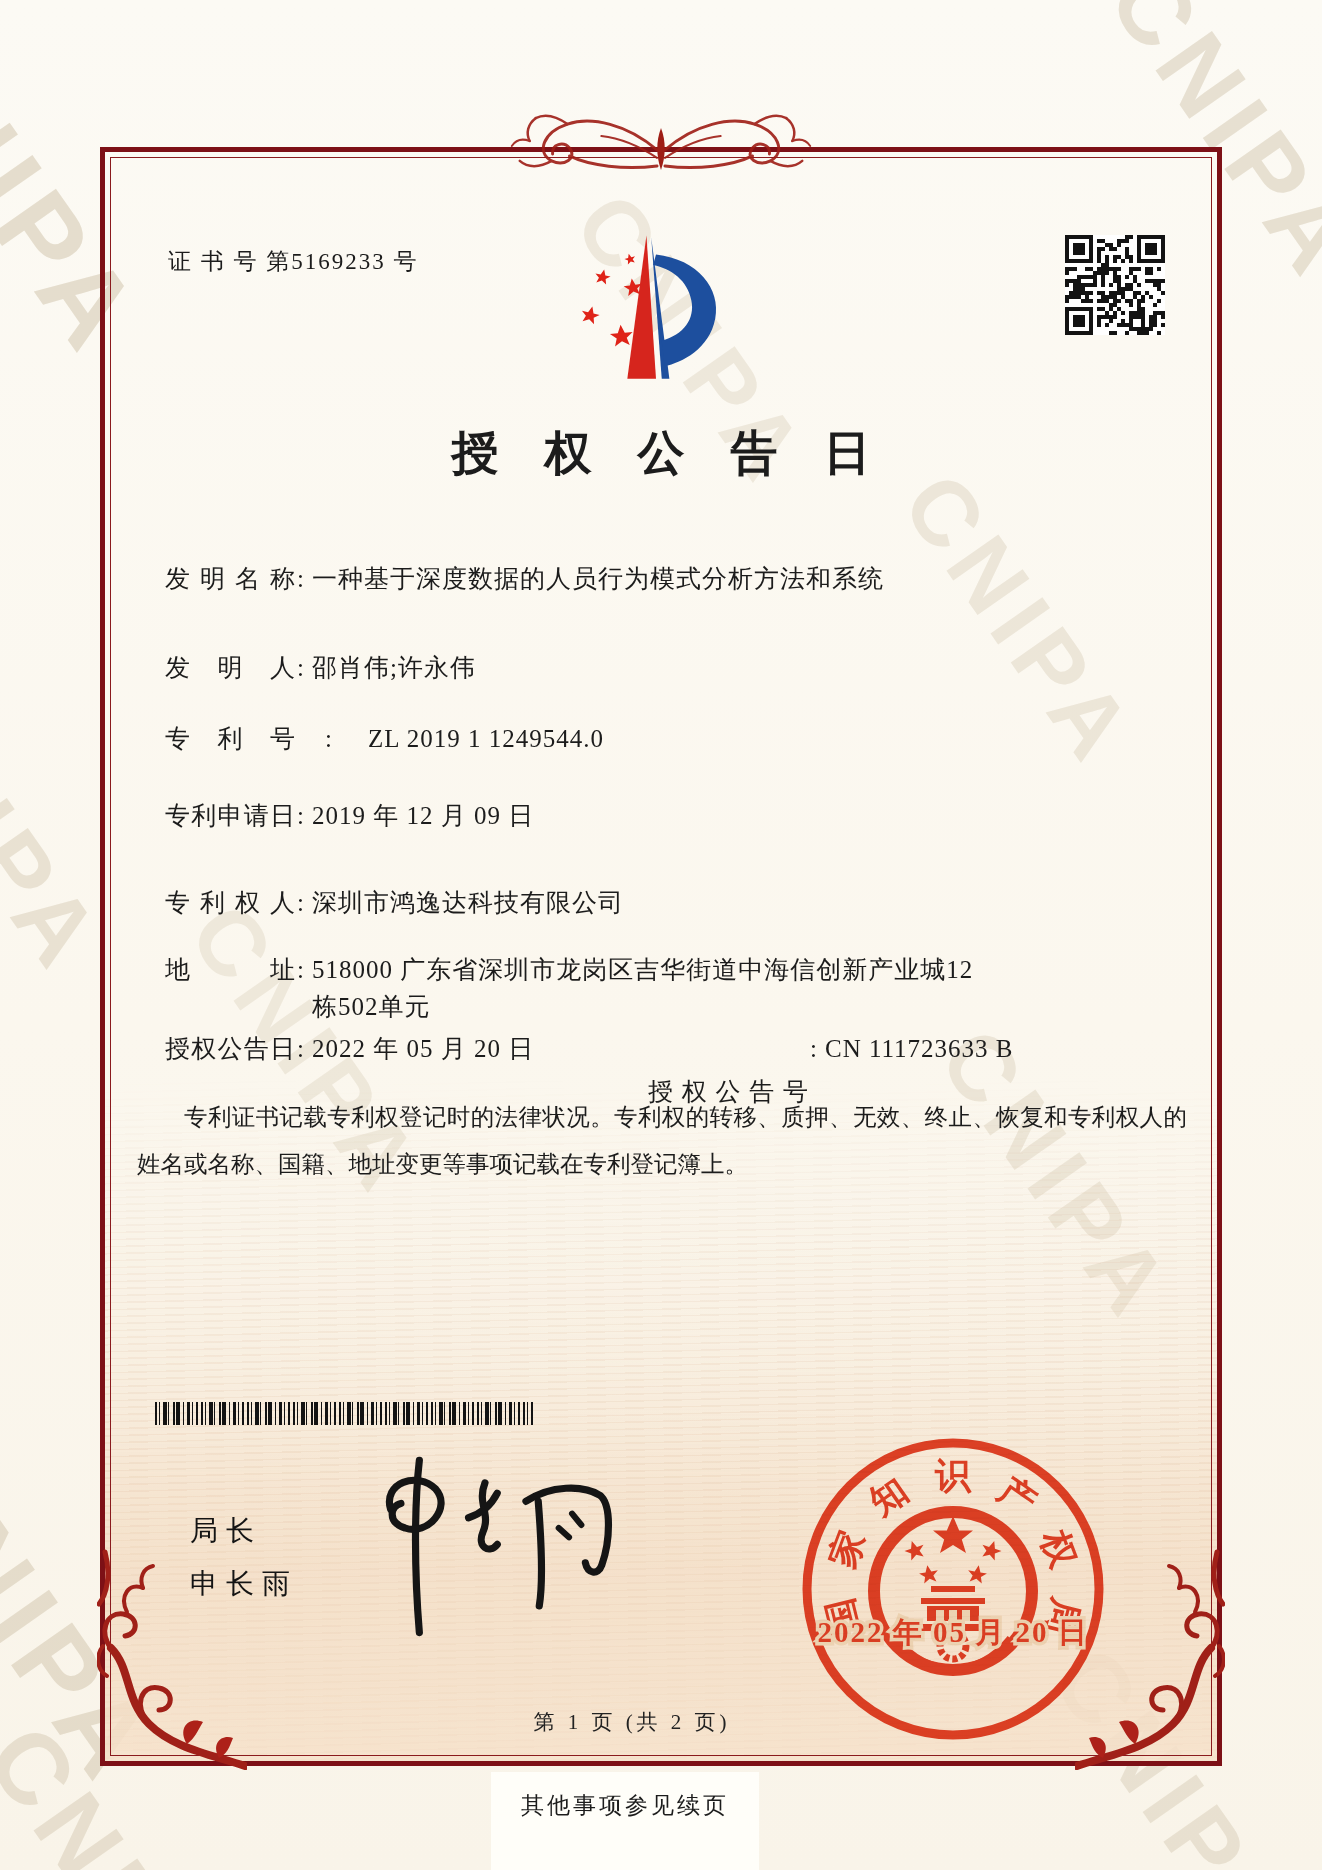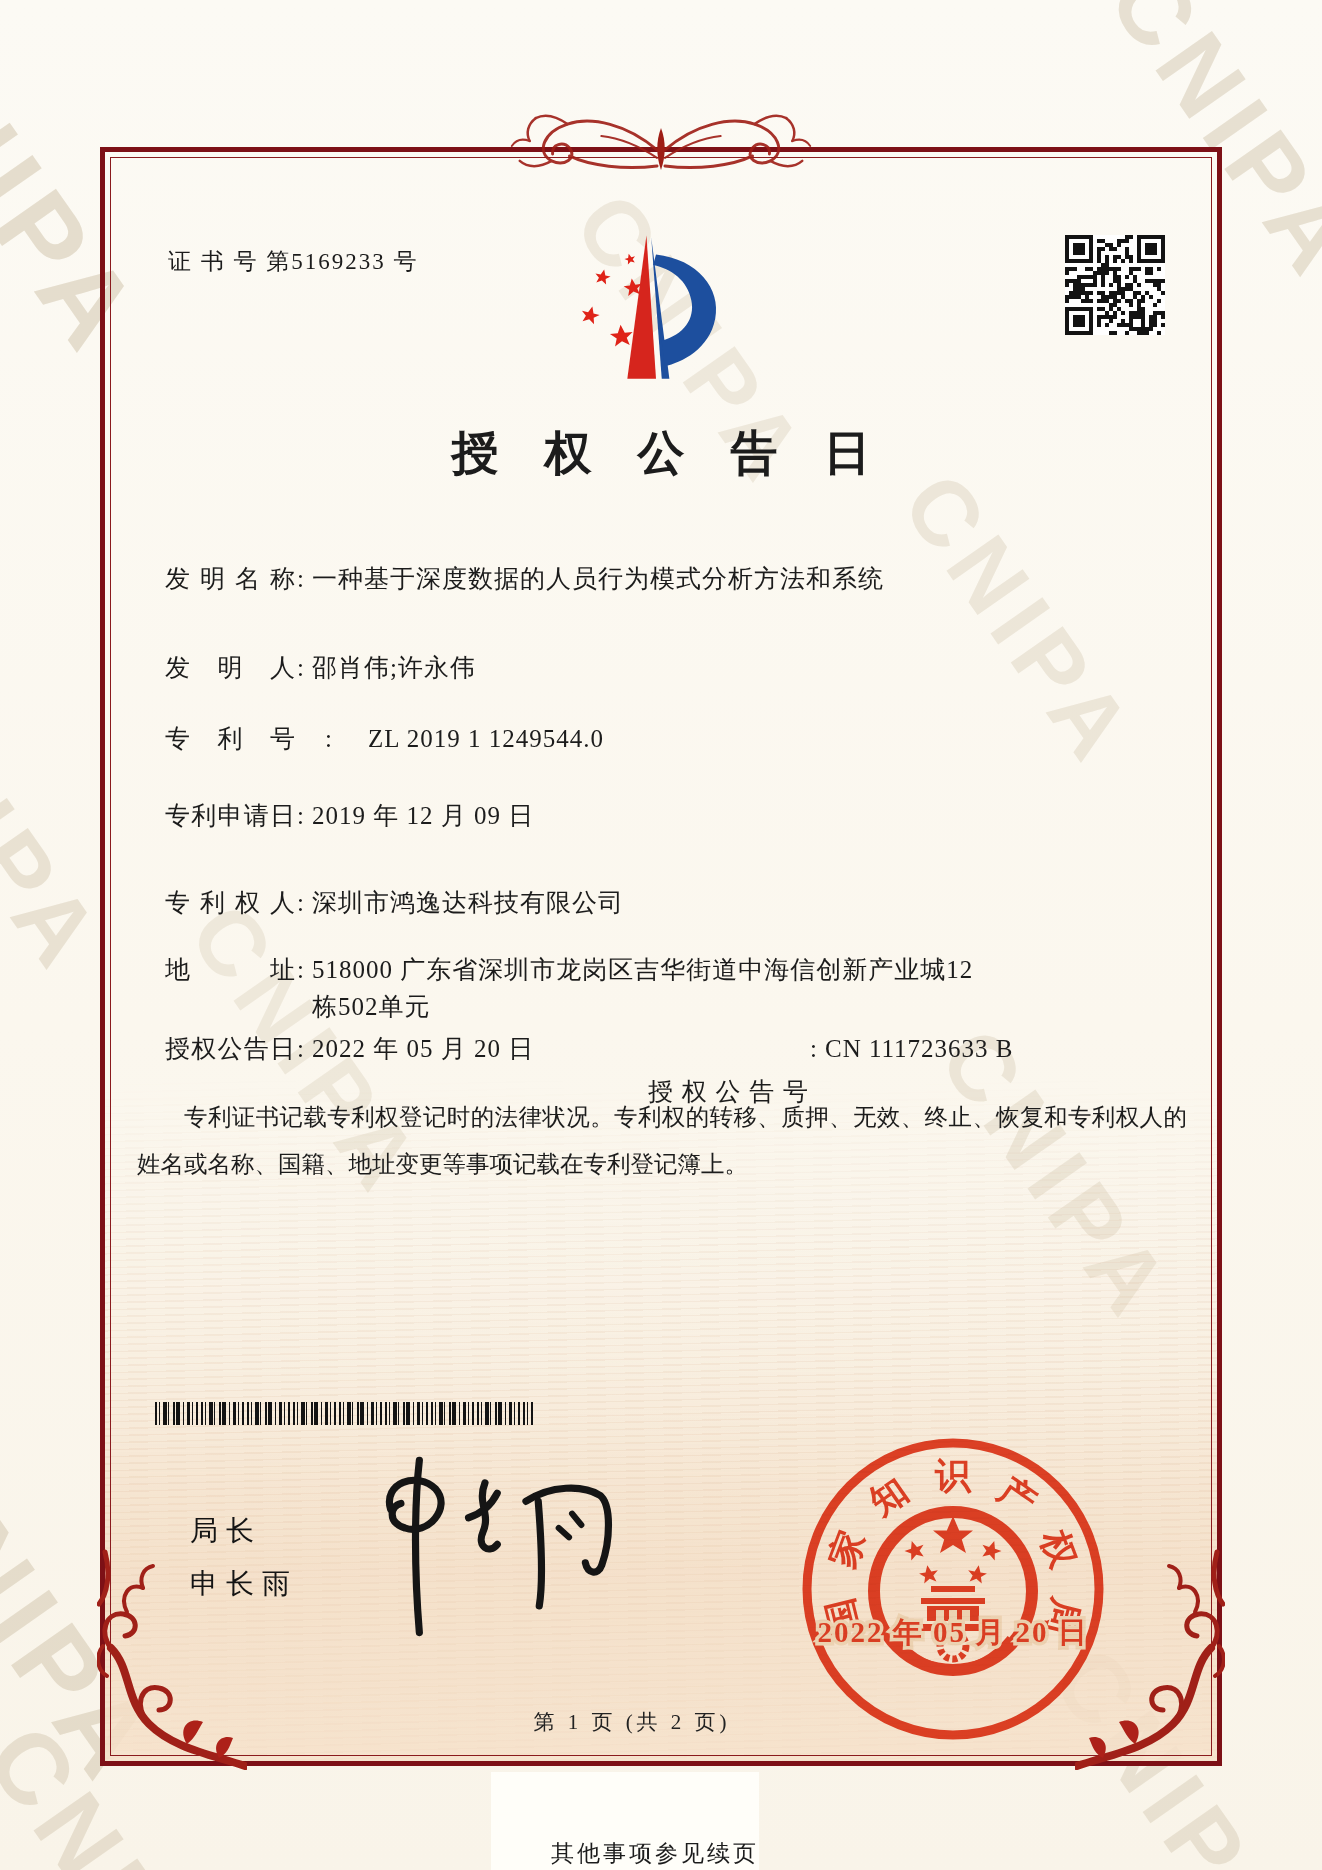--- a/index.html
+++ b/index.html
@@ -60,21 +60,21 @@
           font-size:28px;letter-spacing:8px;color:#141414;}
   .sig-svg{left:352px;top:1446px;width:270px;height:205px;z-index:2;}
 
   .seal-svg{left:798px;top:1434px;width:310px;height:310px;z-index:3;mix-blend-mode:multiply;opacity:.94;}
   #seal-arc text{font-family:"Liberation Serif","DejaVu Serif",serif;font-size:36px;font-weight:bold;fill:#e23a1d;}
   #seal-date{font-family:"Liberation Serif","DejaVu Serif",serif;font-size:29px;font-weight:bold;fill:#e23a1d;
              letter-spacing:2px;paint-order:stroke;stroke:#f6ecdc;stroke-width:7px;}
 
   .pageinfo{left:0;top:1708px;width:1264px;text-align:center;z-index:2;font-size:21px;letter-spacing:4px;color:#222;}
   .footbox{left:491px;top:1772px;width:268px;height:98px;background:#fffef9;z-index:2;}
-  .footnote{display:block;padding-top:18px;text-align:right;font-size:23px;letter-spacing:3px;color:#1c1c1c;margin-top:48px;}
+  .footnote{display:block;padding-top:18px;text-align:center;font-size:23px;letter-spacing:3px;color:#1c1c1c;}
 
   .logo-svg{left:570px;top:226px;width:172px;height:166px;z-index:2;}
   .qr-svg{left:1062px;top:235px;width:106px;height:100px;z-index:2;}
   .ornament-top{left:472px;top:108px;width:378px;height:78px;z-index:2;}
   .corner{width:150px;height:226px;z-index:2;}
 </style>
 </head>
 <body>
 
 <div class="page">

